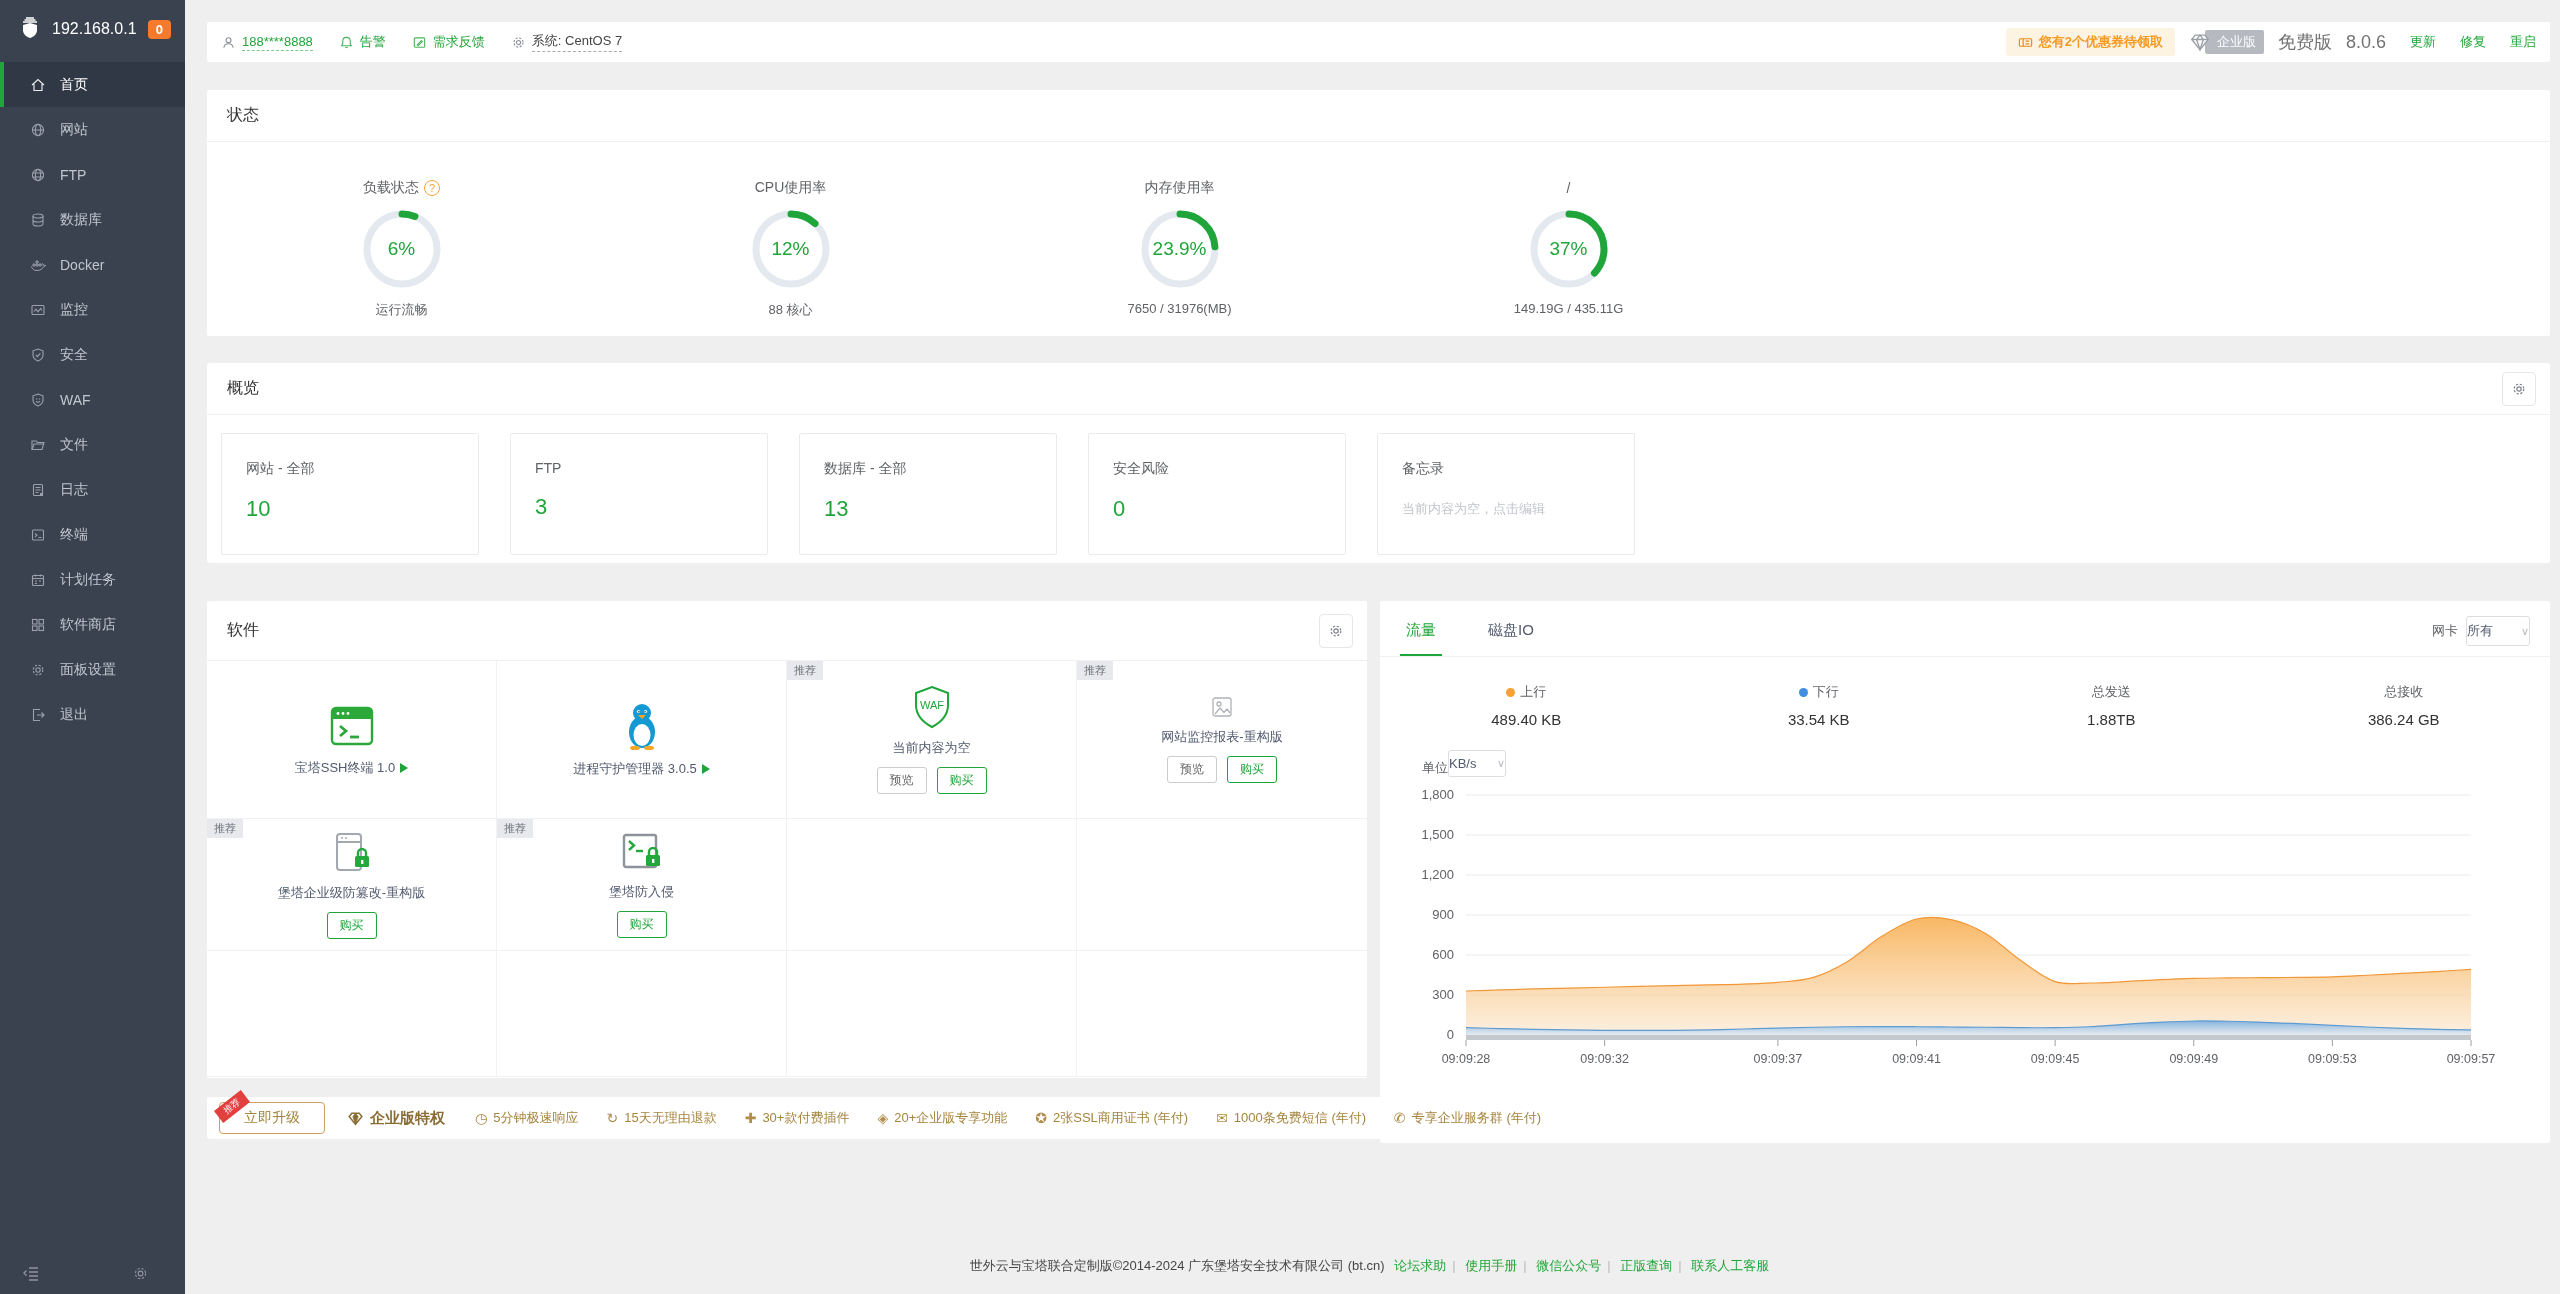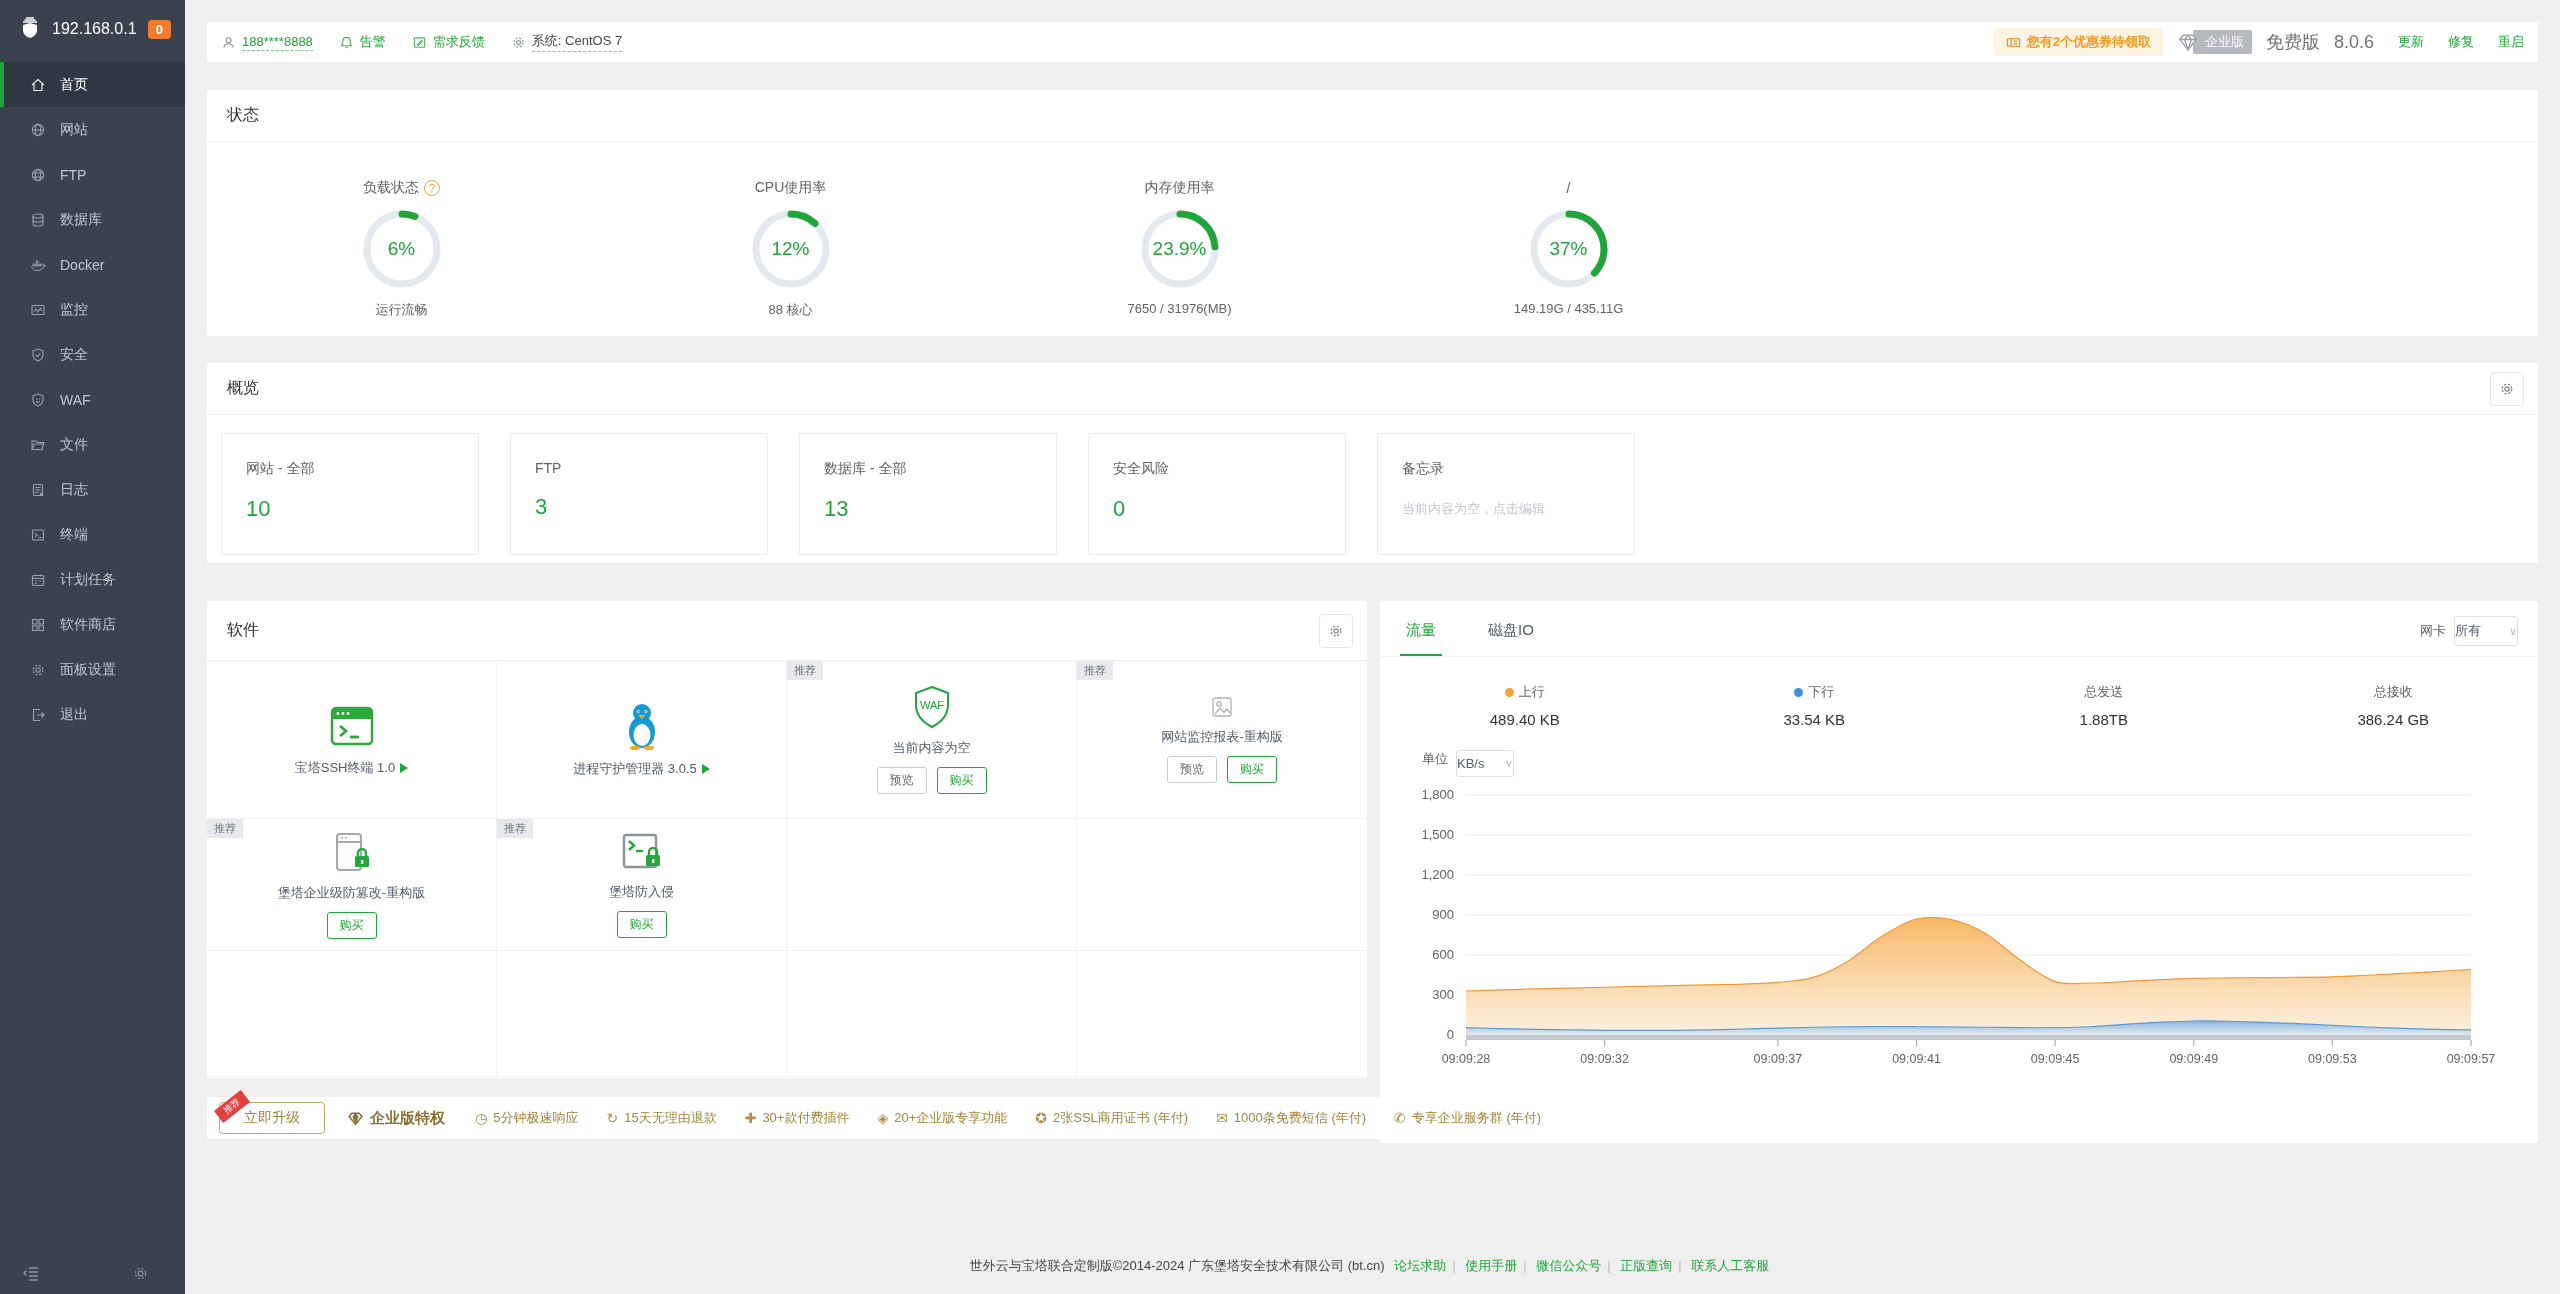--- a/index.html
+++ b/index.html
@@ -14,21 +14,21 @@
   .logo-badge { margin-left:auto; background:#f67a2c; color:#fff; font-size:13px; font-weight:bold; border-radius:4px; padding:2px 8px; }
   .menu { margin-top:4px; }
   .menu-item { display:flex; align-items:center; height:45px; padding-left:26px; gap:14px; color:#bfc6ce; font-size:14px; cursor:pointer; border-left:4px solid transparent; }
   .menu-item .icon { color:#9aa1ab; }
   .menu-item.active { background:#303845; border-left-color:#20a53a; color:#fff; }
   .menu-item.active .icon { color:#e8eaec; }
   .side-bottom { position:absolute; bottom:12px; left:0; width:100%; display:flex; justify-content:space-between; padding:0 36px 0 22px; color:#8d949e; }
 
   
   .main { position:absolute; left:185px; top:0; right:0; height:100%; }
-  .card { position:absolute; left:22px; right:22px; background:#fff; border-radius:2px; }
+  .card { position:absolute; left:22px; right:10px; background:#fff; border-radius:2px; }
   .card-title { height:52px; display:flex; align-items:center; padding:0 20px; font-size:16px; color:#333; border-bottom:1px solid #f0f0f0; }
 
   
   .topbar { top:22px; height:40px; display:flex; align-items:center; padding:0 14px; font-size:13px; }
   .tb-item { display:flex; align-items:center; gap:6px; margin-right:26px; }
   .tb-link { color:#20a53a; border-bottom:1px dashed #7fc88f; padding-bottom:1px; cursor:pointer; }
   .tb-green { color:#20a53a; cursor:pointer; }
   .tb-dark { color:#454545; border-bottom:1px dashed #aaa; padding-bottom:1px; cursor:pointer; }
   .tb-item .icon { color:#8a9097; }
   .tb-item .icon.green { color:#4db45e; }
@@ -79,21 +79,21 @@
   .tab { font-size:15px; padding:14px 6px; margin-right:40px; color:#515a6e; cursor:pointer; border-bottom:2px solid transparent; }
   .tab.active { color:#20a53a; border-bottom-color:#20a53a; }
   .nic { margin-left:auto; display:flex; align-items:center; gap:8px; padding-bottom:10px; font-size:13px; color:#606266; }
   .select { display:flex; align-items:center; justify-content:space-between; border:1px solid #dcdee2; border-radius:3px; background:#fff; padding:5px 0; font-size:13px; color:#515a6e; min-width:64px; cursor:pointer; }
   .chev { color:#b6b9bf; font-size:11px; margin-left:8px; }
   .stats { display:flex; margin-top:26px; }
   .stat { width:25%; display:flex; flex-direction:column; align-items:center; gap:10px; }
   .stat-label { font-size:13px; color:#606266; display:flex; align-items:center; gap:5px; }
   .dot { width:9px; height:9px; border-radius:50%; }
   .stat-val { font-size:15px; color:#333; }
-  .unit-row { display:flex; align-items:flex-start; gap:8px; margin:22px 0 0 42px; font-size:13px; color:#606266; }
+  .unit-row { display:flex; align-items:flex-end; margin:22px 0 0 42px; font-size:13px; color:#606266; }
   .chart-wrap { margin:4px 0 0 6px; }
 
   
   .upgrade-bar { top:1097px; height:42px; display:flex; align-items:center; padding:0 12px; }
   .upg-btn { position:relative; border:1px solid #c9a25f; color:#a5853e; font-size:14px; padding:6px 24px; border-radius:4px; background:#fff; cursor:pointer; margin-right:22px; }
   .upg-ribbon { position:absolute; left:-5px; top:-4px; background:#e23f3f; color:#fff; font-size:9px; padding:1px 8px; transform:rotate(-38deg); transform-origin:center; }
   .ent-title { display:flex; align-items:center; gap:6px; color:#8a6d33; font-weight:bold; font-size:15px; margin-right:30px; cursor:pointer; }
   .perk { display:flex; align-items:center; gap:6px; color:#a5853e; font-size:13px; margin-right:28px; cursor:pointer; }
   .perk-ico { color:#b08d4b; font-size:14px; }
 

